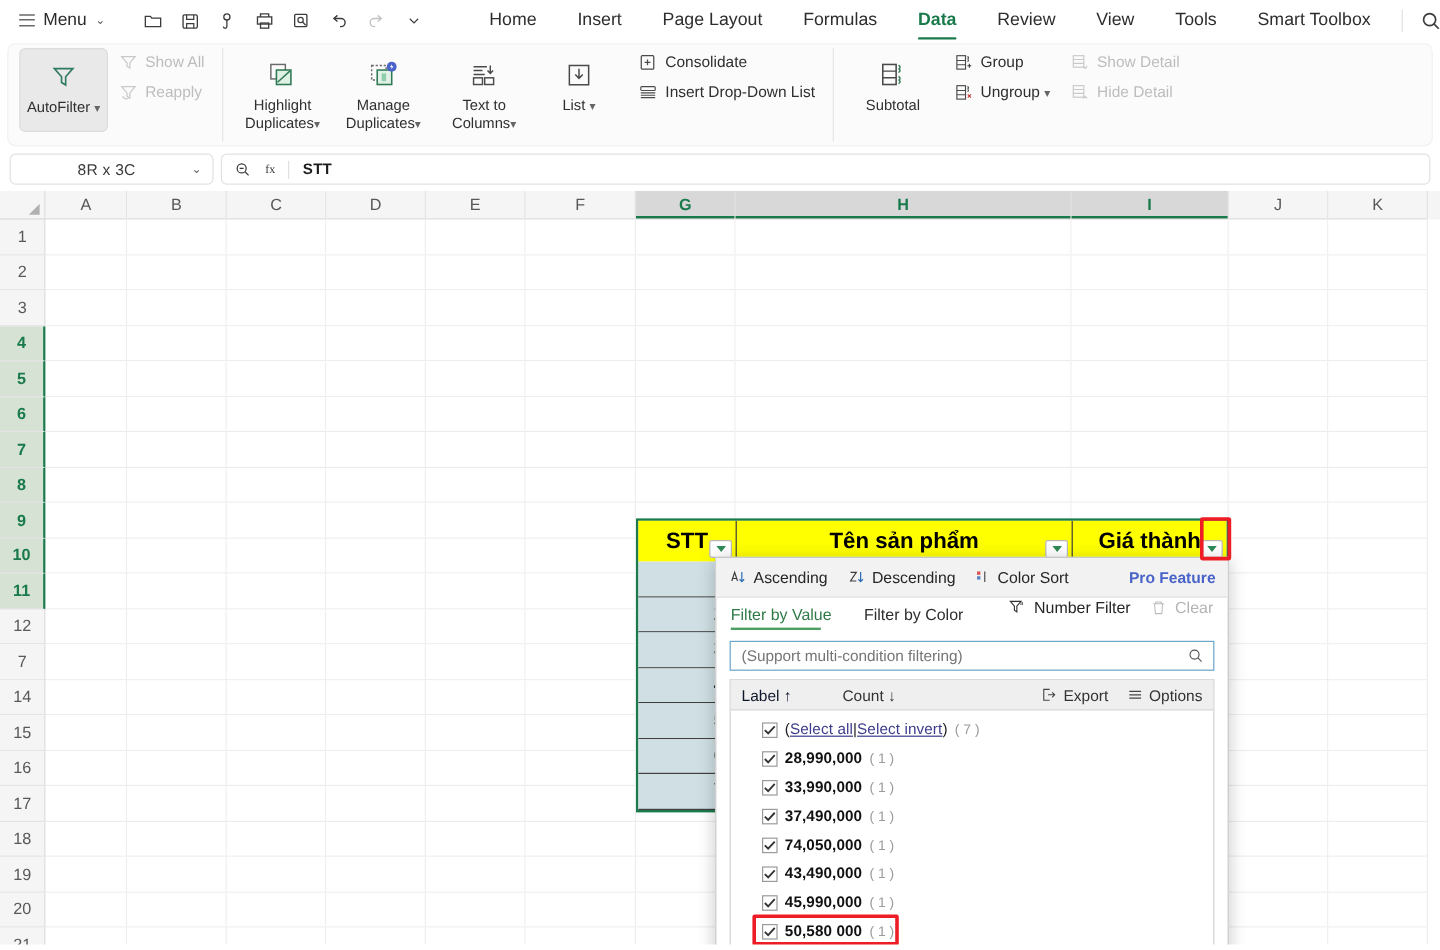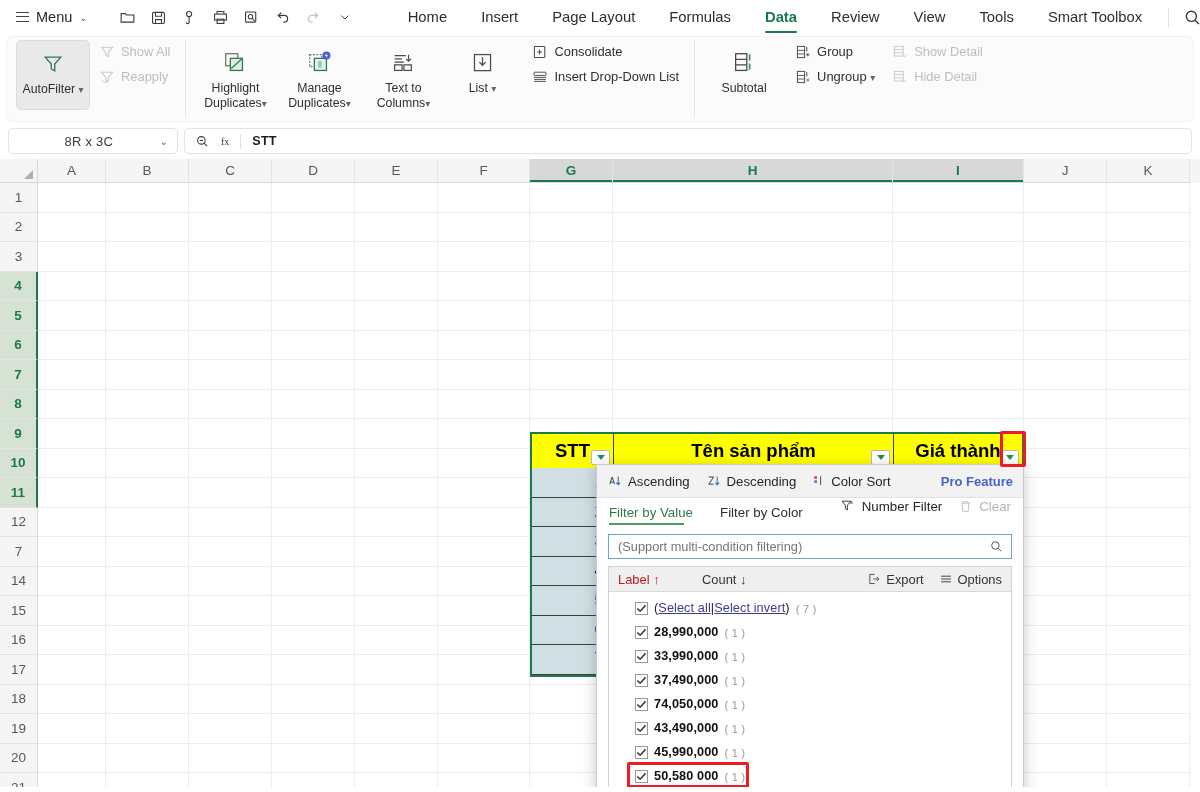--- a/index.html
+++ b/index.html
@@ -192,21 +192,21 @@
     font-family:"Liberation Sans", sans-serif; background:transparent;
   }
   .fp-listbox {
     margin: 0 11px; flex: 1; border: 1px solid #d2d2d2; display:flex; flex-direction:column;
     min-height: 0; background:#fff;
   }
   .fp-lhdr {
     height: 25px; background:#efefef; border-bottom:1px solid #d9d9d9;
     display:flex; align-items:center; padding: 0 9px; font-size: 12.9px; color:#333;
   }
-  .fp-lhdr .lh-label { color:#b91c1c; width: 84px; cursor:pointer;}
+  .fp-lhdr .lh-label { color:#0f172a; width: 84px; cursor:pointer;}
   .fp-lhdr .lh-count { cursor:pointer; }
   .fp-lhdr .lh-right { margin-left:auto; display:flex; align-items:center; gap:15px;}
   .fp-lhdr .lh-act { display:flex; align-items:center; gap:5px; cursor:pointer; color:#333;}
   .fp-list { flex:1; overflow:hidden; padding: 4px 0 0 0; }
   .fp-row { height: 24px; display:flex; align-items:center; padding: 0 0 0 26px; gap:6px; position:relative;}
   .cbx {
     width: 13px; height: 13px; border:1px solid #9a9a9a; background:#fff;
     display:flex; align-items:center; justify-content:center; flex:0 0 13px; cursor:pointer;
   }
   .cbx svg { display:block; }

